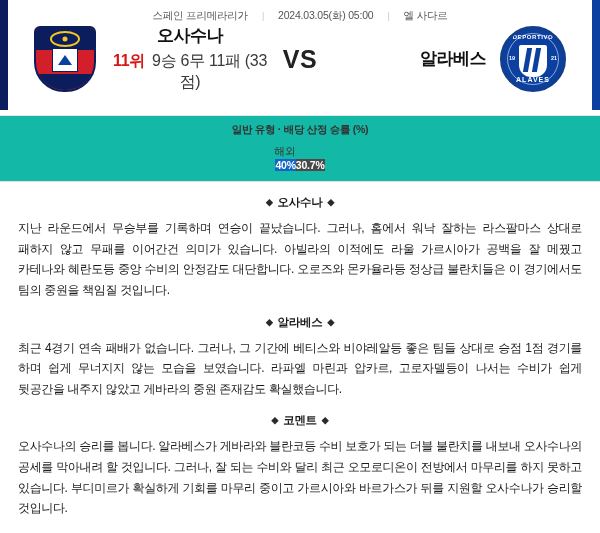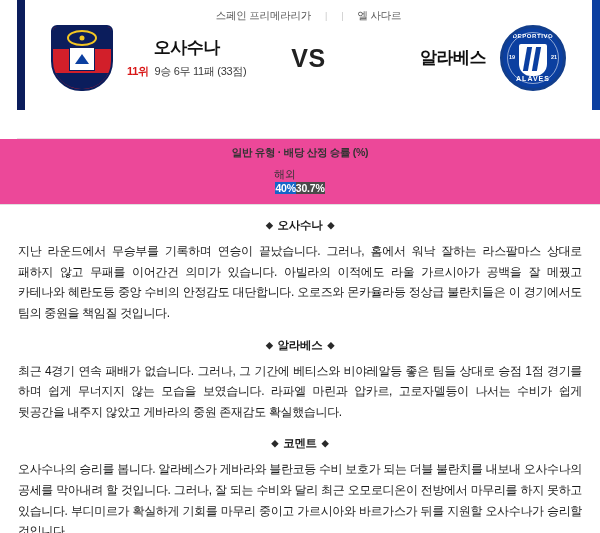--- a/index.html
+++ b/index.html
@@ -12,24 +12,23 @@
   .page {
     width: 600px; height: 533px;
     position: relative;
     overflow: hidden;
     background: #ffffff;
   }
 
   
   .header {
     position: relative;
-    height: 139px;
+    height: 116px;
     background: #ffffff;
     border-bottom: 1px solid #e4e4e4;
-    margin-left: 17px;
   }
   .stripe-left {
     position: absolute; left: 0; top: 0;
     width: 8px; height: 110px;
     background: #0b1d5c;
   }
   .stripe-right {
     position: absolute; right: 0; top: 0;
     width: 8px; height: 110px;
     background: #0b3fa0;
@@ -65,21 +64,21 @@
   .team-block.away { justify-content: flex-end; padding-right: 22px;}
   .team-text { text-align: center; }
   .team-name {
     font-size: 17px;
     font-weight: bold;
     color: #111;
     letter-spacing: -0.5px;
     line-height: 1.3;
   }
   .team-stats {
-    font-size: 11px;
+    font-size: 16px;
     color: #3a3a3a;
     margin-top: 4px;
     letter-spacing: -0.3px;
   }
   .rank {
     color: #d81616;
     font-weight: bold;
     margin-right: 3px;
   }
   .vs {
@@ -211,21 +210,21 @@
     content: "";
     position: absolute;
     left: 15px; top: 3px;
     width: 5px; height: 24px;
     background: #0b3fa0;
     transform: skewX(-10deg);
   }
 
   
   .odds-section {
-    background: #ec4899;
+    background: #14b8a6;
     padding: 7px 0 10px 0;
     border-bottom: 1px solid #e0e0e0;
   }
   .odds-title {
     text-align: center;
     font-size: 10.5px;
     color: #333;
     font-weight: bold;
     letter-spacing: -0.3px;
     margin-bottom: 7px;
@@ -294,20 +293,21 @@
 
 <div class="page">
 
   <div class="header">
     <div class="stripe-left"></div>
     <div class="stripe-right"></div>
 
     <div class="meta-bar">
       <span>스페인 프리메라리가</span>
       <span class="sep">|</span>
+      <span>2024.03.05(화) 05:00</span>
       <span class="sep">|</span>
       <span>엘 사다르</span>
     </div>
 
     <div class="matchup">
 
       <div class="team-block home">
         <div class="crest crest-osasuna">
           <div class="inner-top"></div>
           <div class="chain"></div>

